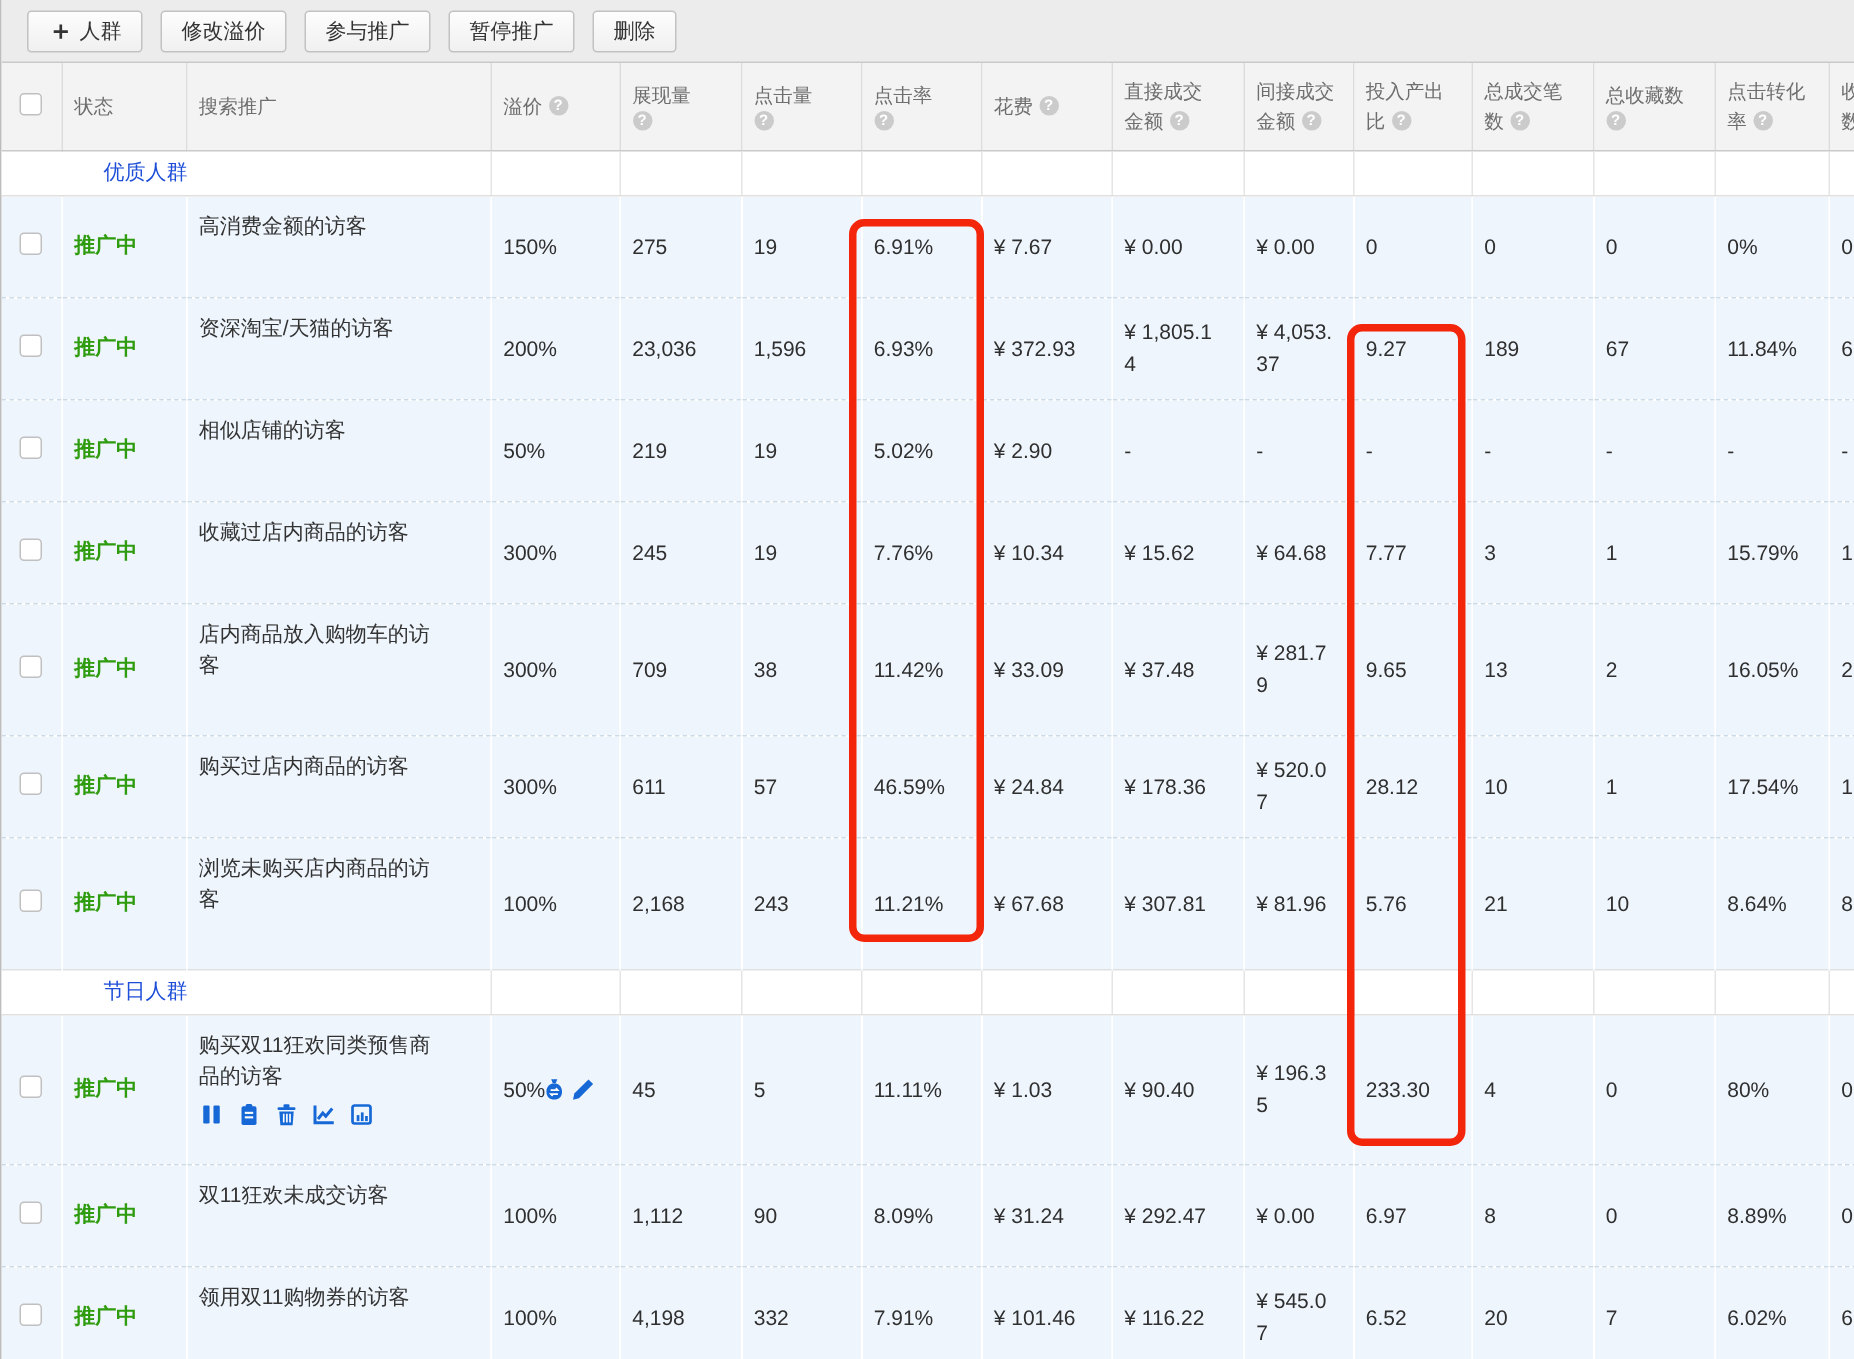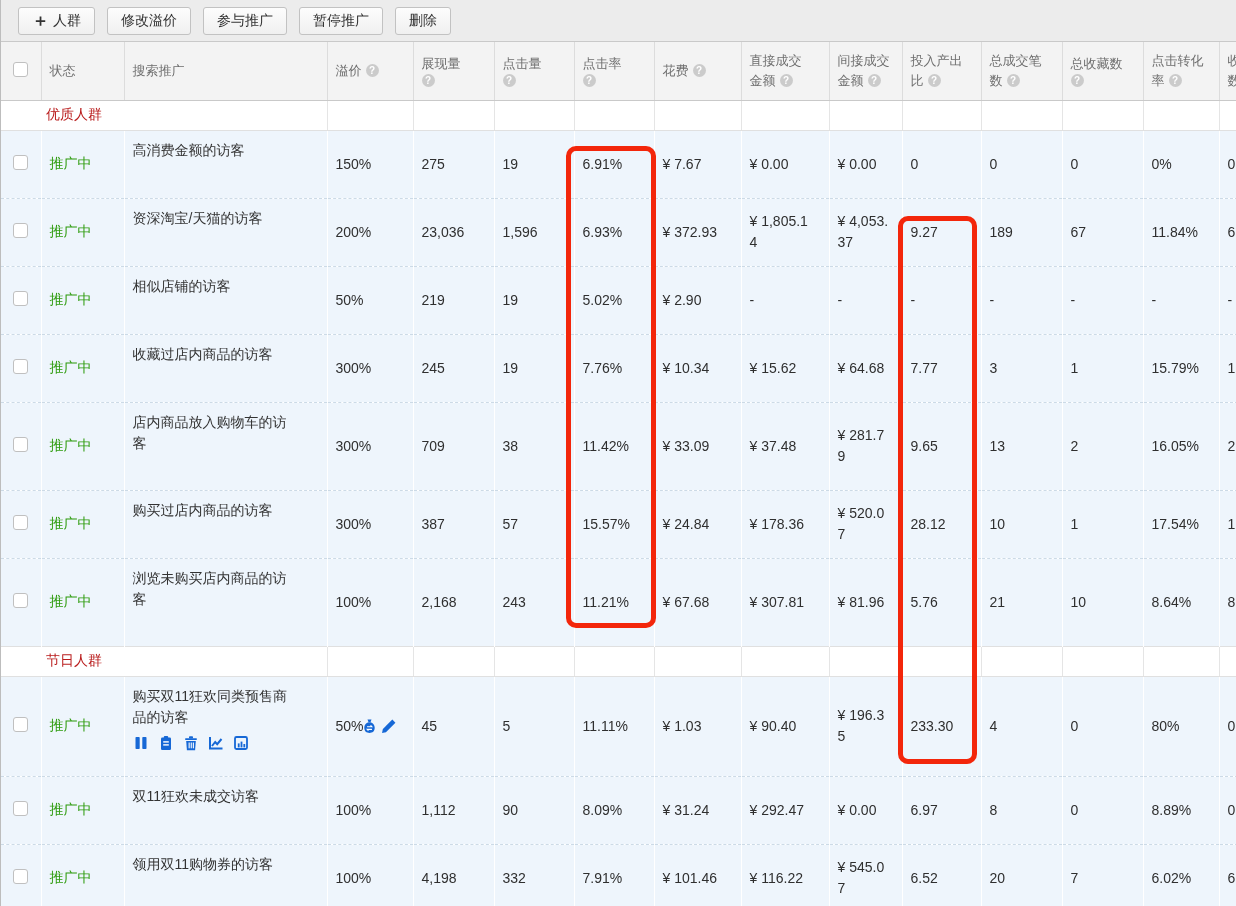--- a/index.html
+++ b/index.html
@@ -7,28 +7,28 @@
   body{font-family:"Liberation Sans","DejaVu Sans",sans-serif;}
   #app{position:relative;width:1236px;height:906px;overflow:hidden;background:#fff;border-left:1px solid #bdbdbd}
   .toolbar{height:42px;background:#ececec;padding:7px 0 0 17px;display:flex;gap:12px;border-bottom:1px solid #c9c9c9}
   .toolbar button{height:28px;padding:0 13px;background:linear-gradient(#fdfdfd,#f0f0f0);border:1px solid #c2c2c2;border-radius:3px;font-size:14px;color:#333;display:inline-flex;align-items:center;gap:4px;font-family:inherit;cursor:pointer;white-space:nowrap}
   .plus{font-weight:700;font-size:17px;line-height:1;margin-top:-2px}
   table{border-collapse:collapse;table-layout:fixed;width:1297px}
   thead th{height:58px;background:#f3f3f3;border-right:1px solid #dcdcdc;border-bottom:1px solid #c9c9c9;font-weight:400;font-size:13px;color:#6e6e6e;text-align:left;padding:0 3px 0 8px;vertical-align:middle;overflow:hidden}
   .hl1,.hl2{line-height:20px;display:flex;align-items:center;gap:4px;white-space:nowrap}
   .help{width:13px;height:13px;border-radius:50%;background:#cbcbcb;color:#fff;font-size:10px;font-weight:700;line-height:13px;text-align:center;display:inline-block;flex:none}
   .section-row td{height:30px;background:#fff;border-right:1px solid #e5e5e5;border-bottom:1px solid #e0e0e0;border-top:1px solid #e0e0e0}
-  .sectitle{padding-left:45px;font-size:14px;color:#b91c1c}
+  .sectitle{padding-left:68px;font-size:14px;color:#1d4ed8}
   .data-row td{height:68px;background:#eef5fc;vertical-align:middle;font-size:14px;color:#2f2f2f;padding:0 6px 0 8px;border-right:1px solid rgba(255,255,255,.65);overflow:hidden}
   .data-row.twoline td{height:88px}
   .data-row.iconsrow td{height:100px}
   .data-row:not(.first) td{border-top:1px dashed #ccdae6}
   td.namecell{vertical-align:top;padding:9px 36px 0 8px}
   .nm{line-height:21px;word-break:break-all;color:#333}
-  .status{font-weight:400}
+  .status{font-weight:700}
   td.directcell,td.indirectcell{word-break:break-all;line-height:21px;padding-right:13px}
   .cb{width:15px;height:15px;border:1px solid #c0c0c0;border-radius:3px;background:#fff;display:inline-block;margin-left:12px}
   td.selcol,th.selcol{padding:0}
   .rowicons{display:flex;gap:9px;margin-top:7px;align-items:center}
   .ric,.pic{display:inline-flex;vertical-align:middle}
   .pic{margin-left:-3px}
   .pic+.pic{margin-left:2px}
   td.premiumcell{white-space:nowrap}
   .pv{vertical-align:middle}
   .hlbox{position:absolute;border:5px solid #f3260b;border-radius:10px;pointer-events:none;background:transparent}
@@ -242,23 +242,23 @@
             <td class="cvrcell">16.05%</td>
             <td class="extracell">2</td>
           </tr>
           <tr class="data-row">
             <td class="selcol"><span class="cb"></span></td>
             <td class="statuscell"><span class="status" style="color:#2f9c0f">推广中</span></td>
             <td class="namecell">
               <div class="nm">购买过店内商品的访客</div>
             </td>
             <td class="premiumcell">300%</td>
-            <td class="impressionscell">387</td>
+            <td class="impressionscell">611</td>
             <td class="clickscell">57</td>
-            <td class="ctrcell">15.57%</td>
+            <td class="ctrcell">46.59%</td>
             <td class="costcell">¥ 24.84</td>
             <td class="directcell">¥ 178.36</td>
             <td class="indirectcell">¥ 520.07</td>
             <td class="roicell">28.12</td>
             <td class="orderscell">10</td>
             <td class="favscell">1</td>
             <td class="cvrcell">17.54%</td>
             <td class="extracell">1</td>
           </tr>
           <tr class="data-row twoline">

